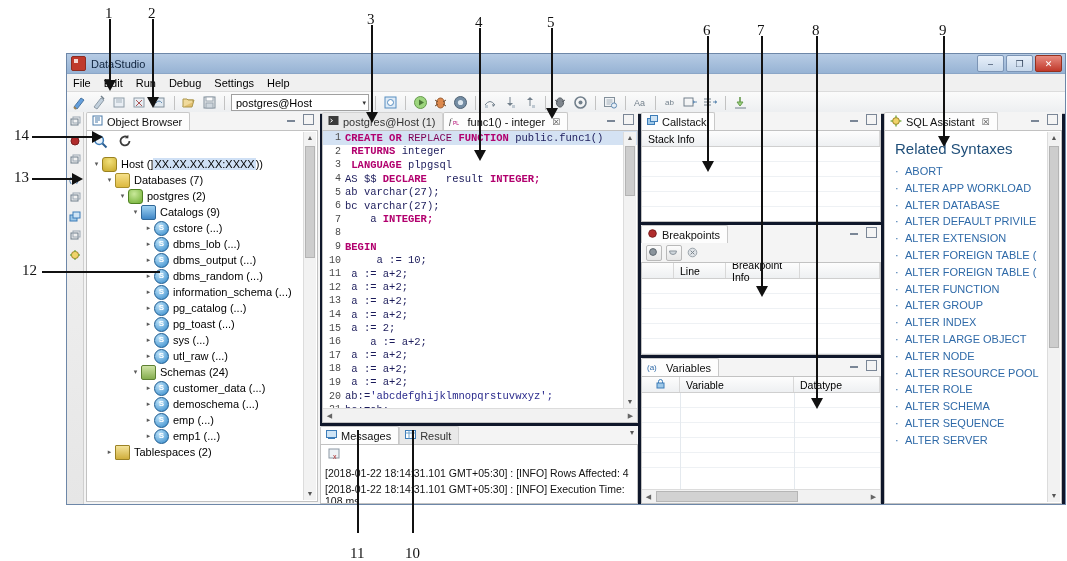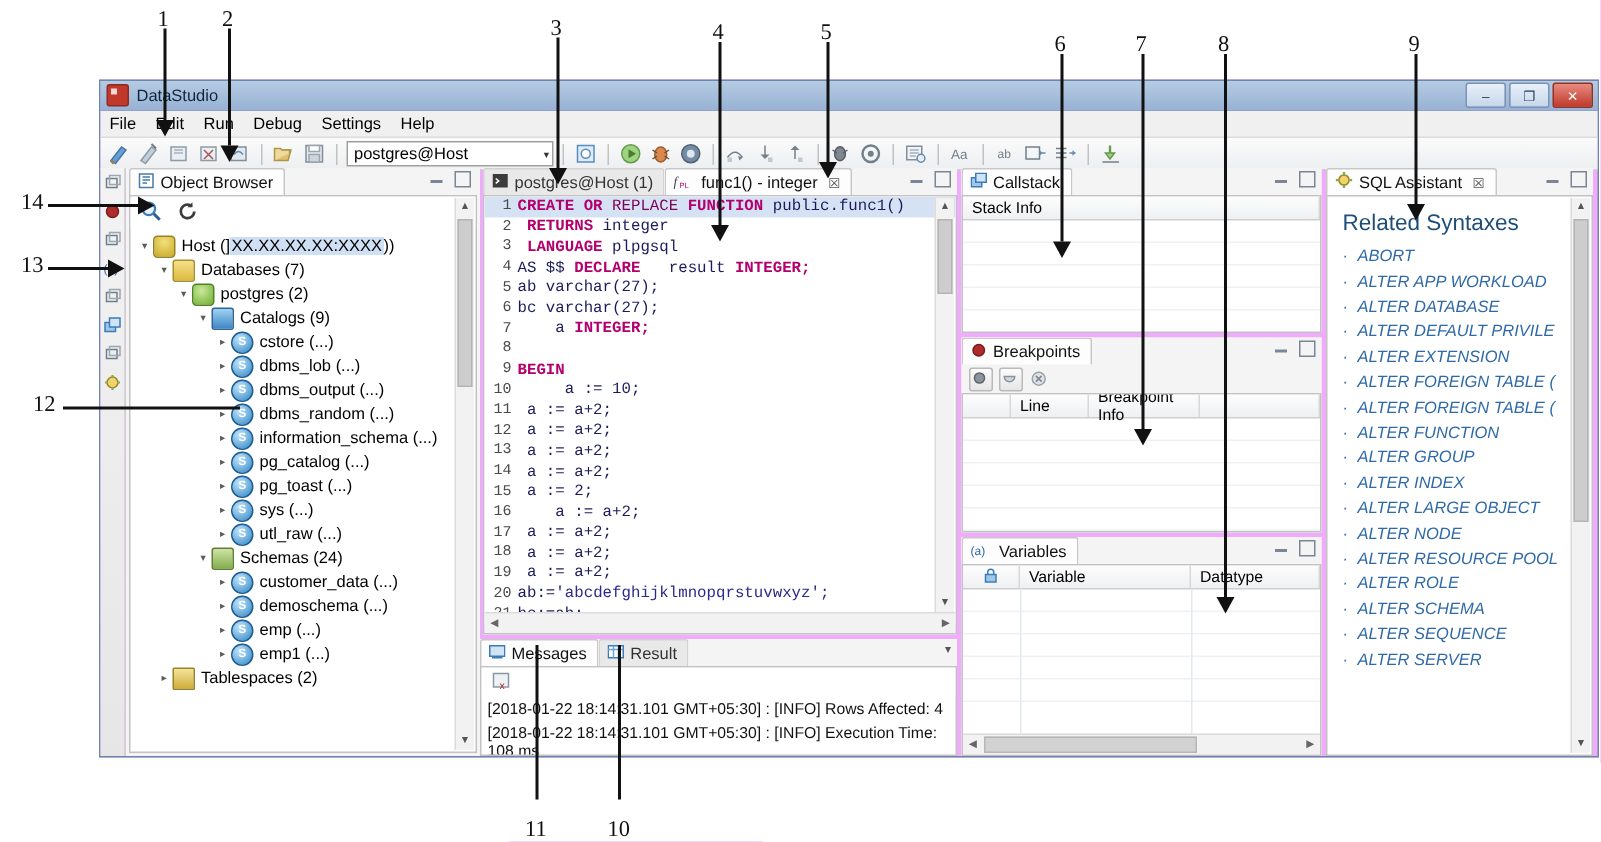--- a/index.html
+++ b/index.html
@@ -14,21 +14,21 @@
   .callout-num{position:absolute;font-family:"Liberation Serif",serif;font-size:15px;color:#111;}
   .callout-line{position:absolute;background:#111;}
   .callout-vline{width:2px;}
   .callout-hline{height:2px;}
   .arrow-head{position:absolute;width:0;height:0;}
   .arrow-down{border-left:6px solid transparent;border-right:6px solid transparent;border-top:11px solid #111;}
   .arrow-right{border-top:6px solid transparent;border-bottom:6px solid transparent;border-left:11px solid #111;}
 
   
   #app-window{position:absolute;left:66px;top:53px;width:1000px;height:452px;
-    border:1px solid #6d87a8;background:#f0abfc;box-sizing:border-box;}
+    border:1px solid #6d87a8;background:#0f172a;box-sizing:border-box;}
   .titlebar{height:19px;background:linear-gradient(#b6cbe4,#97b3d4);
     border-bottom:1px solid #8ba6c7;display:flex;align-items:center;padding-left:4px;position:relative;}
   .titlebar .app-icon{width:13px;height:13px;background:#c0392b;border:1px solid #8d2b20;
      border-radius:2px;margin-right:5px;position:relative;}
   .titlebar .app-icon::after{content:"";position:absolute;left:2px;top:2px;width:4px;height:4px;background:#f6d7d2;}
   .titlebar .title{font-size:11px;color:#10243e;}
   .winbtns{position:absolute;right:3px;top:1px;display:flex;gap:2px;}
   .winbtn{width:25px;height:15px;border:1px solid #7b94b5;border-radius:2px;
      background:linear-gradient(#e8f0fa,#c6d7ea);display:flex;align-items:center;justify-content:center;
      font-size:9px;color:#2a3c55;}
@@ -108,21 +108,21 @@
   .grid-rows{position:relative;}
   .growline{height:14px;border-bottom:1px solid #eef1f4;}
   .bp-toolbar{height:19px;display:flex;align-items:center;gap:4px;padding-left:5px;background:#f4f4f4;}
   .bp-btn{width:14px;height:14px;border:1px solid #b9b9b9;border-radius:2px;
      background:linear-gradient(#fcfcfc,#e6e6e6);position:relative;}
 
   
   #sql-assistant{width:178px;display:flex;flex-direction:column;margin-left:3px;}
   .sa-body{background:#fff;border:1px solid #c2c2c2;flex:1;position:relative;overflow:hidden;}
   .sa-title{font-size:15px;color:#1f4e79;padding:9px 0 6px 10px;}
-  .sa-item{font-size:11px;color:#2f6aa8;padding:1px 0 1px 20px;line-height:14.8px;position:relative;font-style:italic;}
+  .sa-item{font-size:11px;color:#2f6aa8;padding:1px 0 1px 20px;line-height:14.8px;position:relative;}
   .sa-item::before{content:"\00B7";position:absolute;left:10px;color:#2f6aa8;}
 
   
   .ic-db{background:radial-gradient(circle at 50% 25%,#f2e07a,#c9aa2a);border:1px solid #9a8220;border-radius:3px;}
   .ic-folder{background:linear-gradient(#f6e08a,#dcb93f);border:1px solid #a98f2c;border-radius:2px;}
   .ic-green{background:radial-gradient(circle at 40% 30%,#c9e99a,#6fae32);border:1px solid #4f8222;border-radius:3px;}
   .ic-cat{background:linear-gradient(#9fd2f2,#3f86c6);border:1px solid #2f6697;border-radius:2px;}
   .ic-s{background:radial-gradient(circle at 35% 30%,#bfe4fa,#2f86c8);border:1px solid #1d5c91;border-radius:50%;
       color:#fff;font-size:8px;text-align:center;line-height:12px;font-weight:bold;}
   .ic-sch{background:linear-gradient(#cfe3a5,#84ad4e);border:1px solid #5d7f33;border-radius:2px;}

